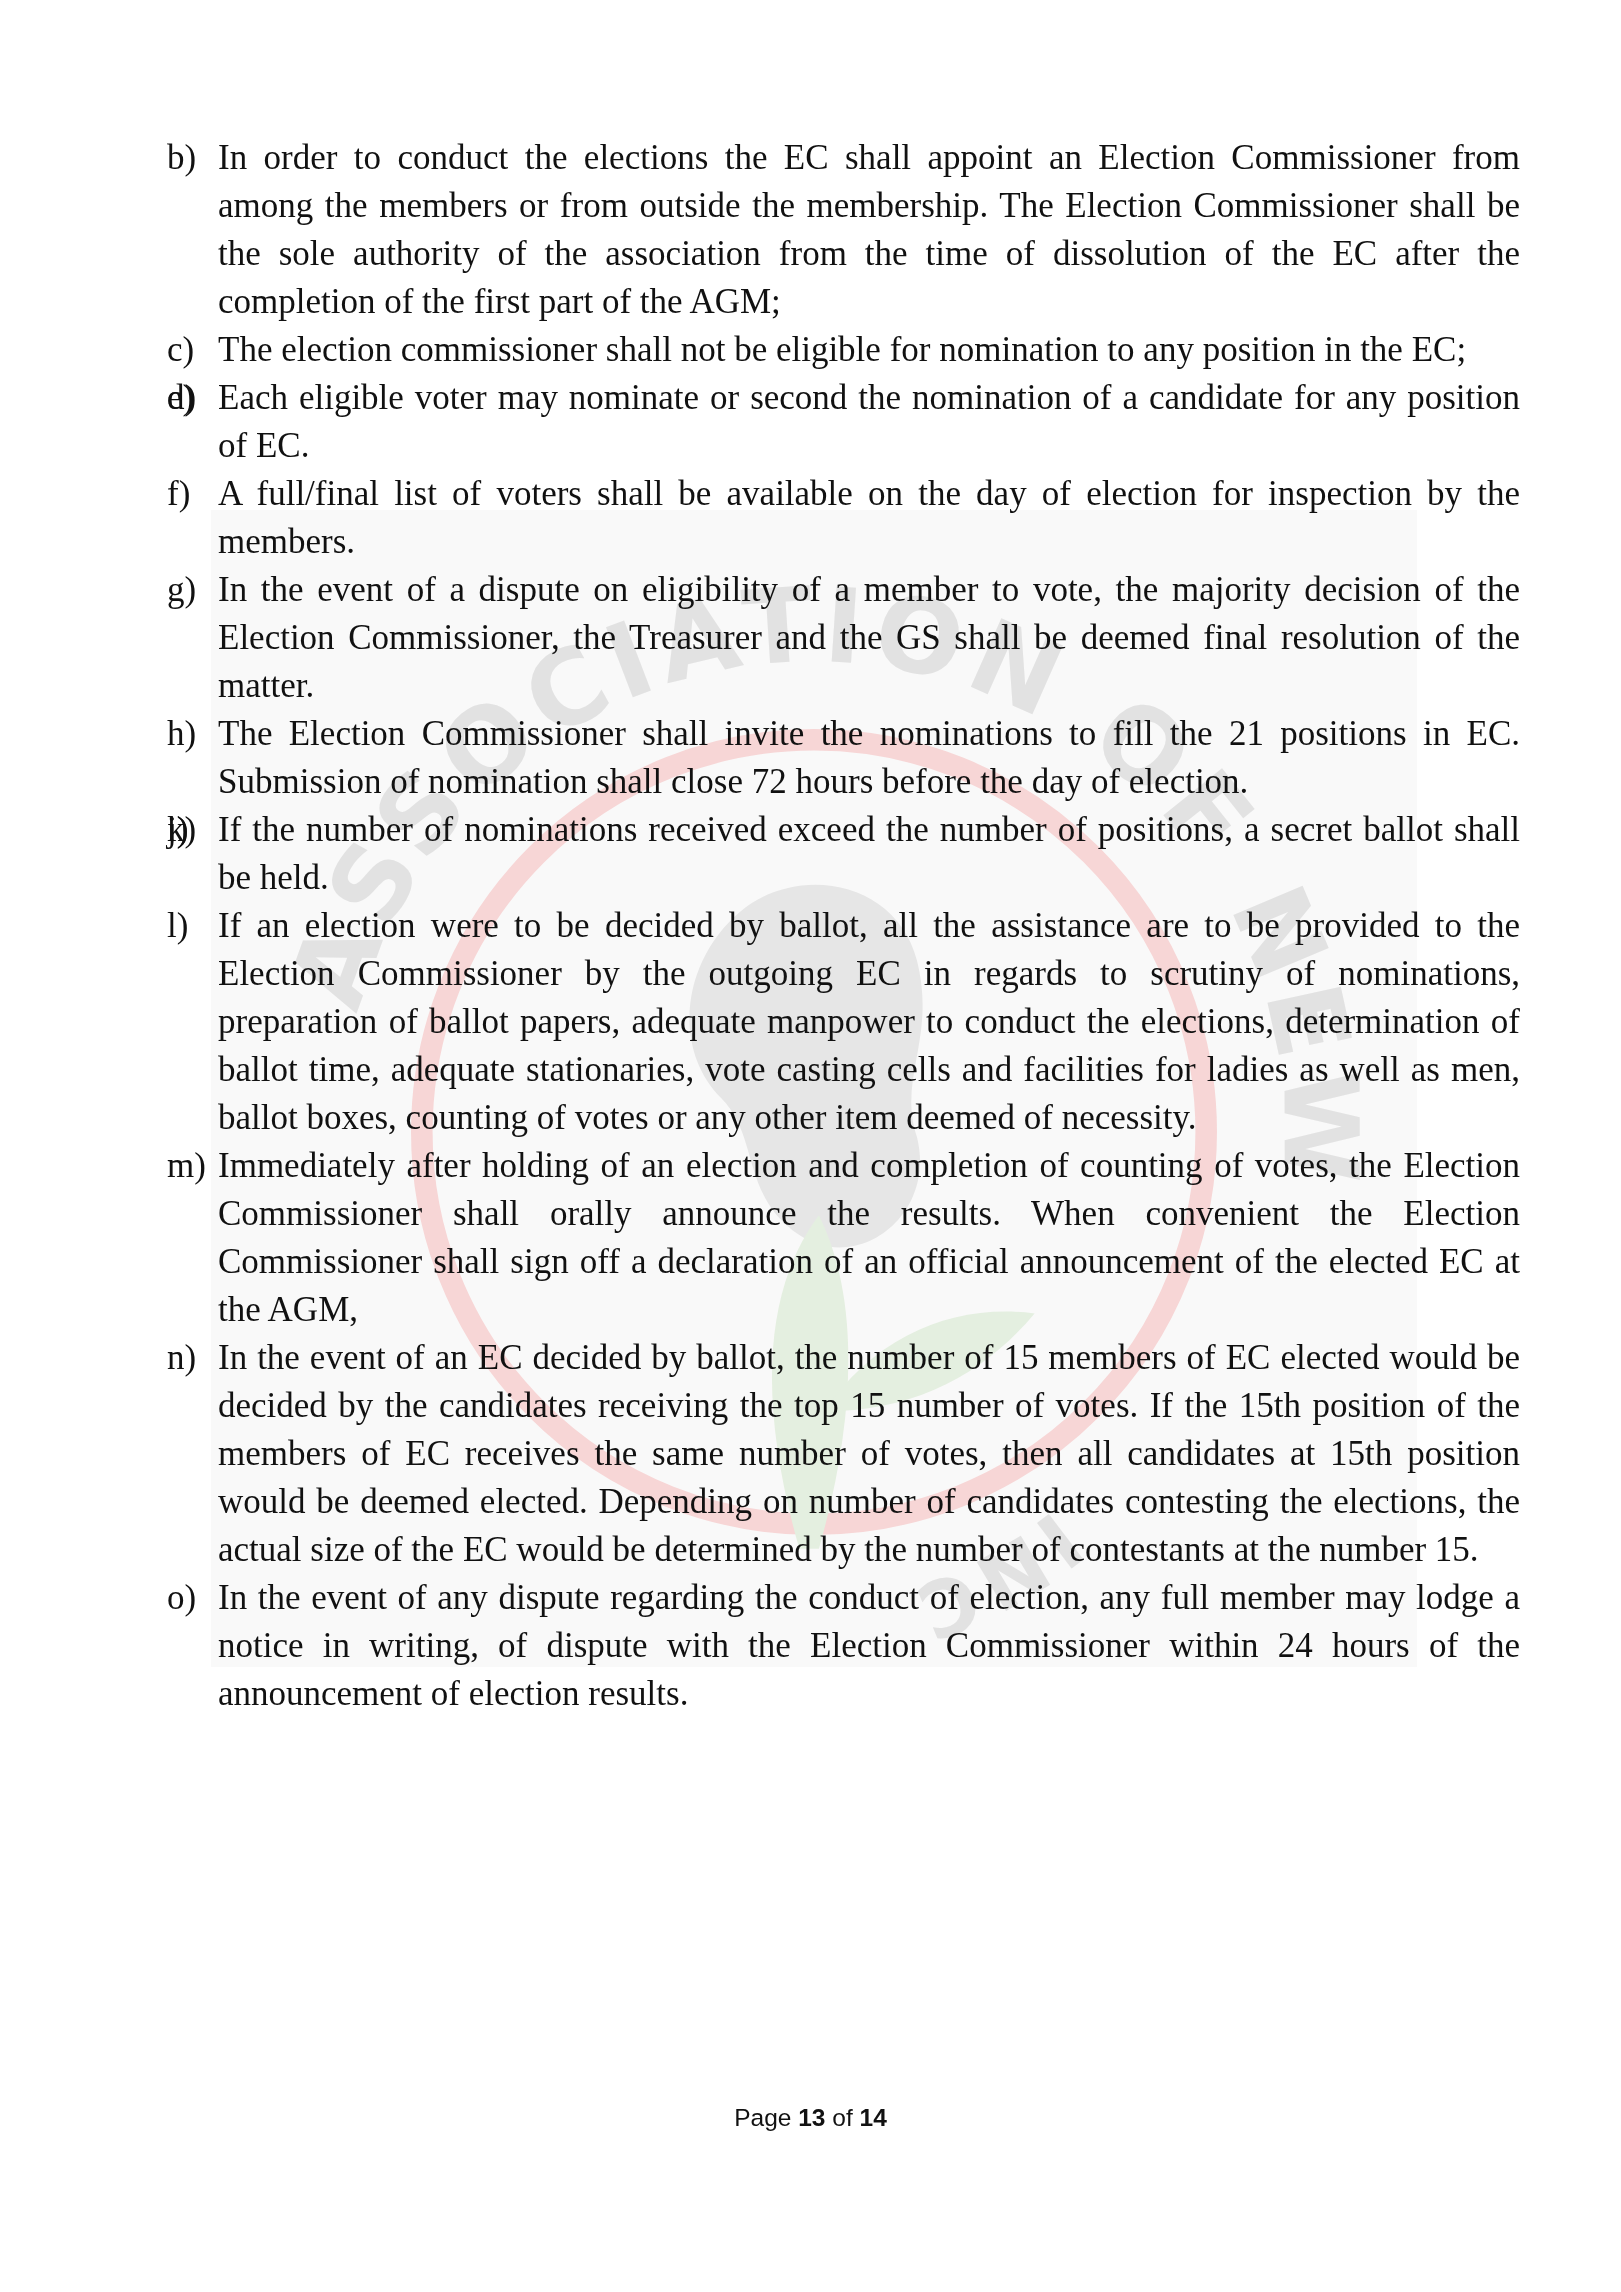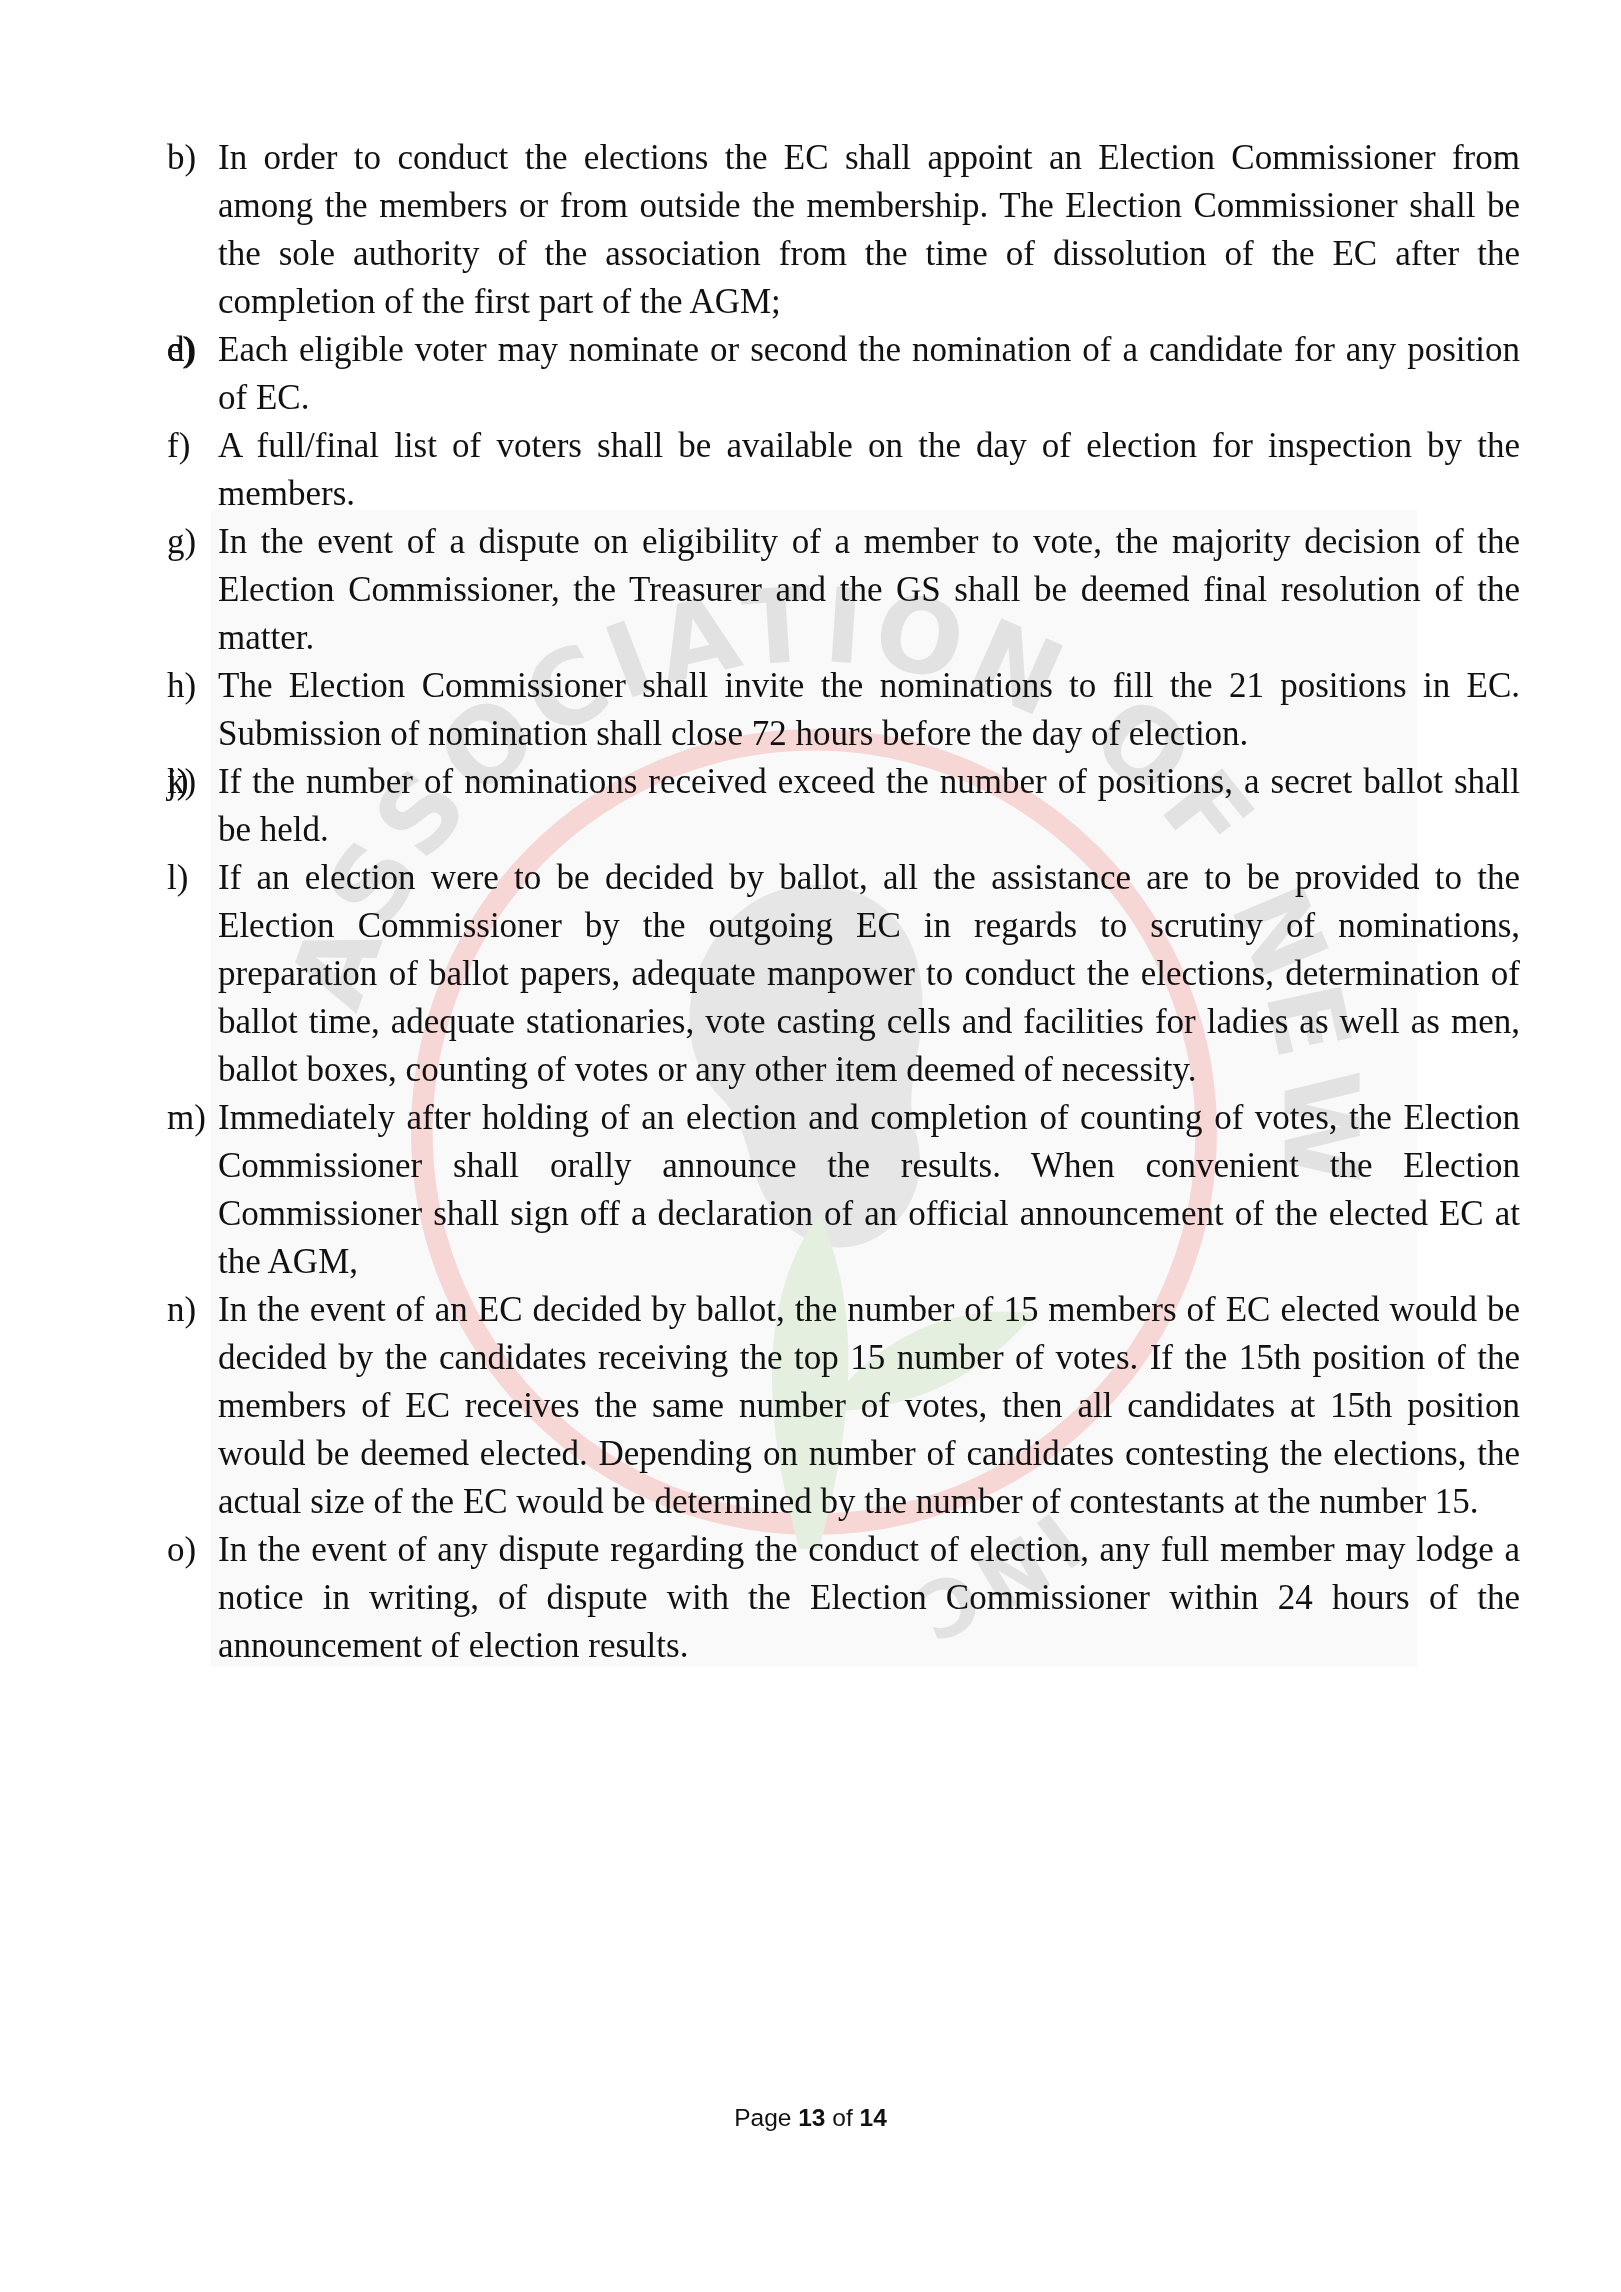--- a/index.html
+++ b/index.html
@@ -92,21 +92,21 @@
     <textPath href="#wm-text-arc" startOffset="8%">ASSOCIATION OF NEW SOUTH WALES</textPath>
   </text>
   <text font-family="DejaVu Sans, sans-serif" font-weight="bold" font-size="80" letter-spacing="6" fill="#e2e2e2">
     <textPath href="#wm-text-arc-bottom">INC</textPath>
   </text>
 </svg>
 
 <div class="content">
   <ol class="clauses">
     <li><span class="marker">b)</span><span>In order to conduct the elections the EC shall appoint an Election Commissioner from among the members or from outside the membership. The Election Commissioner shall be the sole authority of the association from the time of dissolution of the EC after the completion of the first part of the AGM;</span></li>
-    <li><span class="marker">c)</span></li>
+    <li><span class="marker">c)</span><span>The election commissioner shall not be eligible for nomination to any position in the EC;</span></li>
     <li><span class="marker">d)</span></li>
     <li><span class="marker">e)</span><span>Each eligible voter may nominate or second the nomination of a candidate for any position of EC.</span></li>
     <li><span class="marker">f)</span><span>A full/final list of voters shall be available on the day of election for inspection by the members.</span></li>
     <li><span class="marker">g)</span><span>In the event of a dispute on eligibility of a member to vote, the majority decision of the Election Commissioner, the Treasurer and the GS shall be deemed final resolution of the matter.</span></li>
     <li><span class="marker">h)</span><span>The Election Commissioner shall invite the nominations to fill the 21 positions in EC. Submission of nomination shall close 72 hours before the day of election.</span></li>
     <li><span class="marker">i)</span></li>
     <li><span class="marker">j)</span></li>
     <li><span class="marker">k)</span><span>If the number of nominations received exceed the number of positions, a secret ballot shall be held.</span></li>
     <li><span class="marker">l)</span><span>If an election were to be decided by ballot, all the assistance are to be provided to the Election Commissioner by the outgoing EC in regards to scrutiny of nominations, preparation of ballot papers, adequate manpower to conduct the elections, determination of ballot time, adequate stationaries, vote casting cells and facilities for ladies as well as men, ballot boxes, counting of votes or any other item deemed of necessity.</span></li>
     <li><span class="marker">m)</span><span>Immediately after holding of an election and completion of counting of votes, the Election Commissioner shall orally announce the results. When convenient the Election Commissioner shall sign off a declaration of an official announcement of the elected EC at the AGM,</span></li>

